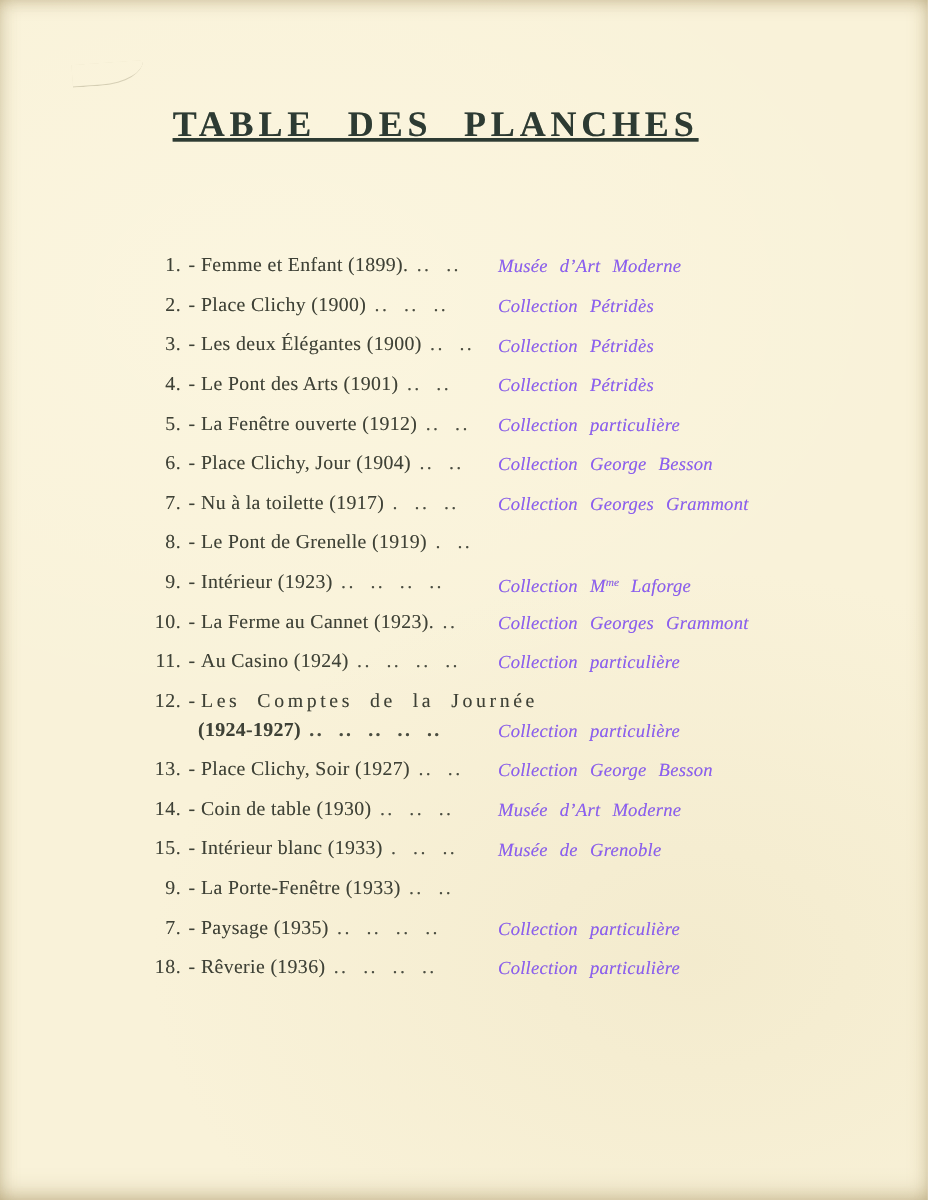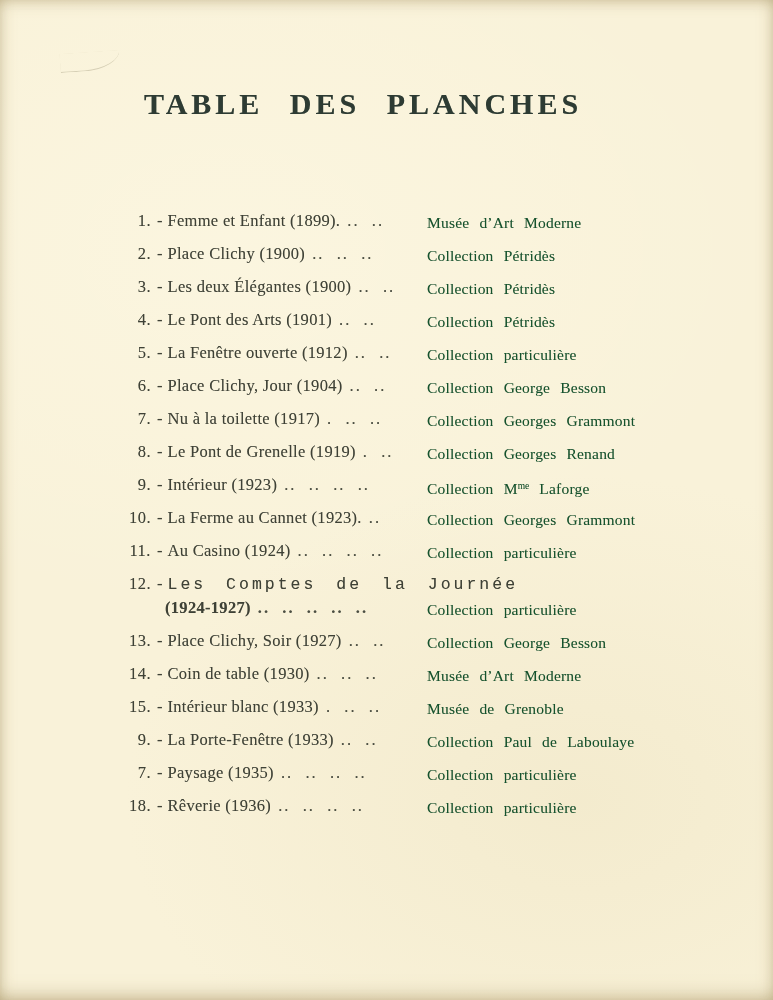--- a/index.html
+++ b/index.html
@@ -27,39 +27,40 @@
     border-radius:0 0 60%/100% 0;
     transform:rotate(-4deg);
   }
   .page-title{
     position:absolute;top:87px;left:0;width:726px;
     text-align:center;
     font-size:30px;font-weight:600;
     letter-spacing:4px;word-spacing:15px;
     color:#2d3b33;
     text-shadow:0 0 .5px rgba(45,59,51,.45);
+    text-decoration:underline;
   }
   .entries{
     position:absolute;top:210px;left:123px;width:560px;
     font-size:16.5px;color:#3e4136;
     text-shadow:0 0 .4px rgba(62,65,54,.35);
   }
   .row{position:relative;height:33px;line-height:21px;white-space:nowrap;}
   .row.double{height:57px;}
   .line{height:21px;line-height:21px;}
   .line2{margin-top:3px;margin-left:42px;font-weight:bold;}
   .num{display:inline-block;width:28px;text-align:right;letter-spacing:.5px;}
   .dash{display:inline-block;margin:0 5px 0 6px;}
   .title{letter-spacing:.3px;margin-top:44px;}
-  .spaced{letter-spacing:3px;word-spacing:7px;font-family:Liberation Mono, monospace;}
+  .spaced{letter-spacing:3px;word-spacing:7px;}
   .dots{white-space:pre;letter-spacing:2px;margin-left:7px;color:#4a4d41;}
   .collection{
-    position:absolute;left:304px;top:2px;
-    font-size:15.5px;
-    color:#14532d;letter-spacing:.2px;word-spacing:6px;
+    position:absolute;left:292px;top:2px;
+    font-style:italic;font-size:15.5px;
+    color:#8b5cf6;letter-spacing:.2px;word-spacing:6px;
     white-space:nowrap;
     text-shadow:0 0 .4px rgba(75,75,63,.3);
   }
   .row.double .collection{top:26px;}
   .sup{font-size:9.5px;vertical-align:5px;letter-spacing:0;margin-top:21px;}
 </style>
 </head>
 <body>
 
 <div class="page">
@@ -100,21 +101,20 @@
       <span class="collection">Collection George Besson</span>
     </div>
 
     <div class="row">
       <span class="num">7.</span><span class="dash">-</span><span class="title">Nu à la toilette (1917)</span><span class="dots">.  ..  ..</span>
       <span class="collection">Collection Georges Grammont</span>
     </div>
 
     <div class="row">
       <span class="num">8.</span><span class="dash">-</span><span class="title">Le Pont de Grenelle (1919)</span><span class="dots">.  ..</span>
-      <span class="collection">Collection Georges Renand</span>
     </div>
 
     <div class="row">
       <span class="num">9.</span><span class="dash">-</span><span class="title">Intérieur (1923)</span><span class="dots">..  ..  ..  ..</span>
       <span class="collection"><span>Collection M</span><span class="sup">me</span><span> Laforge</span></span>
     </div>
 
     <div class="row">
       <span class="num">10.</span><span class="dash">-</span><span class="title">La Ferme au Cannet (1923).</span><span class="dots">..</span>
       <span class="collection">Collection Georges Grammont</span>
@@ -145,21 +145,20 @@
       <span class="collection">Musée d’Art Moderne</span>
     </div>
 
     <div class="row">
       <span class="num">15.</span><span class="dash">-</span><span class="title">Intérieur blanc (1933)</span><span class="dots">.  ..  ..</span>
       <span class="collection">Musée de Grenoble</span>
     </div>
 
     <div class="row">
       <span class="num">9.</span><span class="dash">-</span><span class="title">La Porte-Fenêtre (1933)</span><span class="dots">..  ..</span>
-      <span class="collection">Collection Paul de Laboulaye</span>
     </div>
 
     <div class="row">
       <span class="num">7.</span><span class="dash">-</span><span class="title">Paysage (1935)</span><span class="dots">..  ..  ..  ..</span>
       <span class="collection">Collection particulière</span>
     </div>
 
     <div class="row">
       <span class="num">18.</span><span class="dash">-</span><span class="title">Rêverie (1936)</span><span class="dots">..  ..  ..  ..</span>
       <span class="collection">Collection particulière</span>

